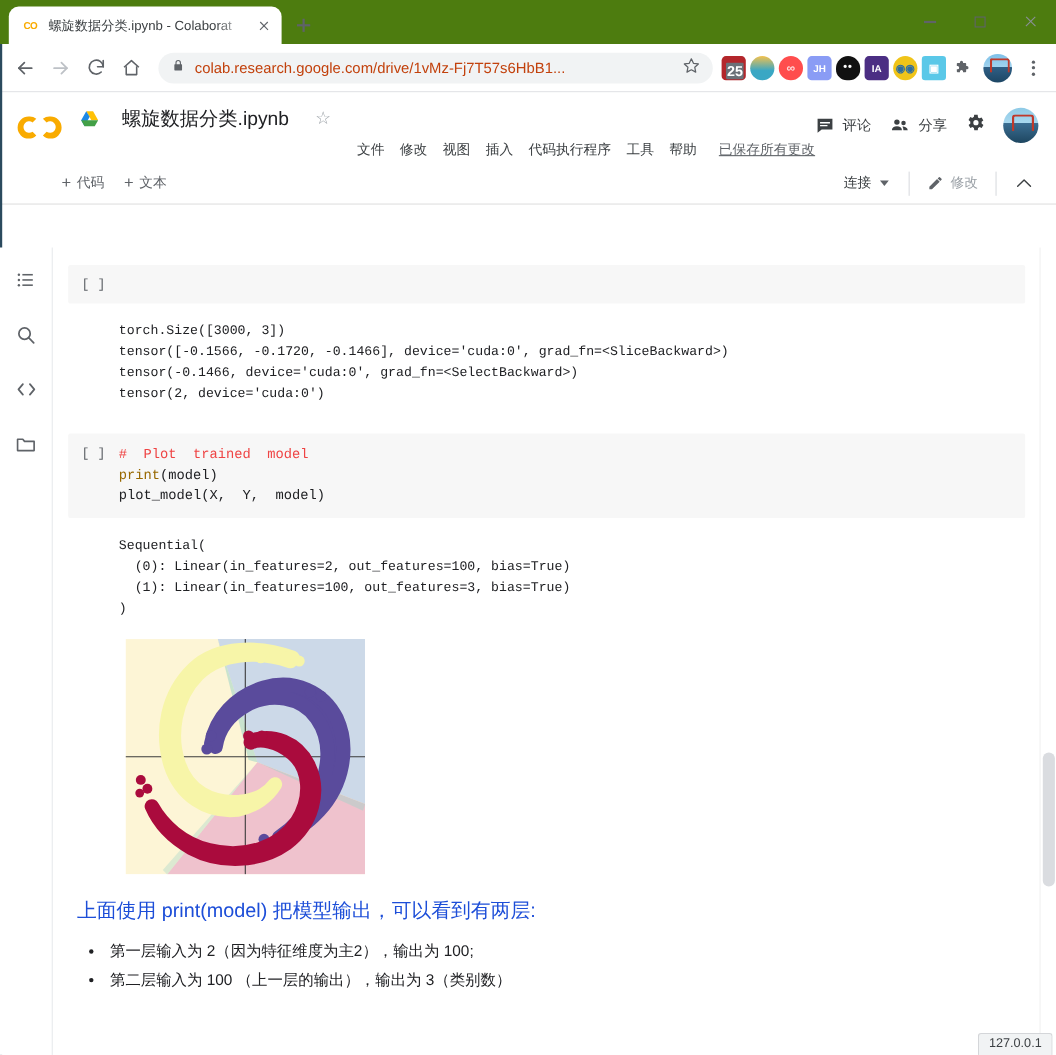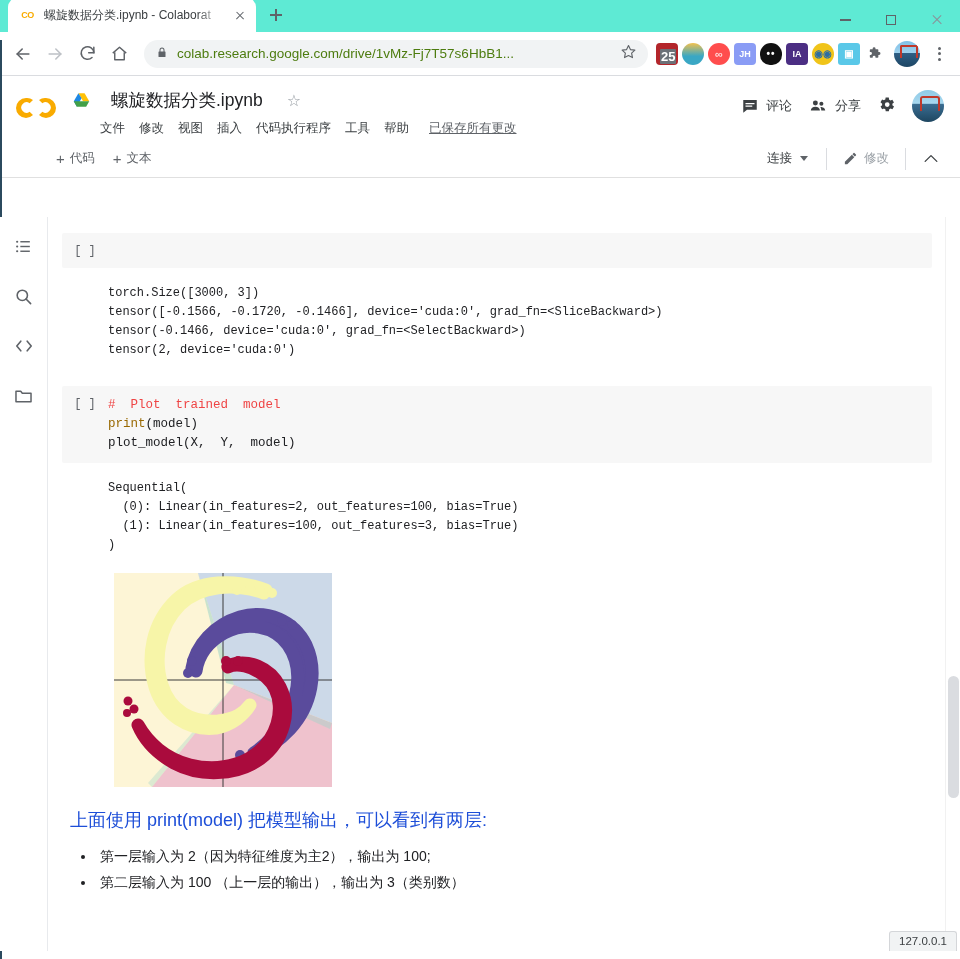--- a/index.html
+++ b/index.html
@@ -7,21 +7,21 @@
     width: 960px; height: 959px;
     font-family: "Liberation Sans", "DejaVu Sans", sans-serif;
     background: #ffffff;
     overflow: hidden;
   }
 
   
   .browser { width: 960px; height: 959px; position: relative; background:#fff; }
 
   .titlebar {
-    height: 32px; background: #5eead4; display: flex; align-items: flex-end;
+    height: 40px; background: #4d7c0f; display: flex; align-items: flex-end;
     position: relative; padding-left: 8px;
   }
   .tab {
     height: 34px; width: 248px; background:#fff;
     border-radius: 9px 9px 0 0; display:flex; align-items:center;
     padding: 0 8px 0 11px; gap: 8px; position: relative;
   }
   .tab-favicon {
     width:17px;height:17px; flex:0 0 17px; display:flex;align-items:center;justify-content:center;
     font-size:9px; font-weight:bold; color:#f9ab00; letter-spacing:-0.5px;
@@ -57,21 +57,21 @@
     padding: 0 8px; gap: 2px; border-bottom: 1px solid #dadce0;
   }
   .navbtn { width:30px;height:30px;display:flex;align-items:center;justify-content:center;
             color:#5f6368;cursor:pointer;flex:0 0 30px; }
   .navbtn svg { display:block; }
   .omnibox {
     flex:1; height:28px; background:#f1f3f4; border-radius:14px; display:flex;
     align-items:center; padding:0 10px 0 12px; margin:0 6px 0 8px; gap:9px; min-width:0;
   }
   .omnibox .lock { flex:0 0 12px; }
-  .url { flex:1; font-size:13.5px; color:#4d7c0f; white-space:nowrap; overflow:hidden; }
+  .url { flex:1; font-size:13.5px; color:#c2410c; white-space:nowrap; overflow:hidden; }
   .star { flex:0 0 18px; color:#5f6368; cursor:pointer; }
   .ext-row { display:flex; align-items:center; gap:4px; }
   .ext {
     width:22px;height:22px;border-radius:4px;display:flex;align-items:center;justify-content:center;
     font-size:9px;font-weight:bold;color:#fff;cursor:pointer;position:relative;overflow:hidden;
     font-family:"Liberation Sans",sans-serif;
   }
   .avatar-btn { width:26px;height:26px;border-radius:50%;margin-left:4px;cursor:pointer;
     background: linear-gradient(180deg,#7ec0e8 0%,#9fd2ee 45%,#2f5f86 46%,#1d4664 100%);
     position:relative; overflow:hidden; }
@@ -87,21 +87,21 @@
   .colab-logo {
     width: 72px; height:64px; display:flex; align-items:center; justify-content:center;
     font-size:28px; font-weight:700; color:#f9ab00; letter-spacing:-2px;
     font-family:"Liberation Sans",sans-serif;
   }
   .hdr-main { flex:1; padding-top:10px; }
   .title-row { display:flex; align-items:center; gap:20px; height:28px; }
   .drive-icon { width:19px;height:17px;flex:0 0 19px; }
   .nb-title { font-size:17.5px; color:#202124; font-family:"Liberation Sans",sans-serif; }
   .title-star { color:#9aa0a6; font-size:16px; cursor:pointer; margin-left:4px; }
-  .menu-row { display:flex; align-items:center; gap:14px; padding-left:28px; height:26px; margin-top:1px; }
+  .menu-row { display:flex; align-items:center; gap:14px; padding-left:28px; height:26px; margin-top:1px;justify-content:flex-end; }
   .menu-item { font-size:12.5px; color:#3c4043; cursor:pointer; white-space:nowrap; }
   .saved-note { font-size:12.5px; color:#5f6368; text-decoration: underline; cursor:pointer; margin-left:6px; }
 
   .hdr-right { display:flex; align-items:center; gap:16px; padding: 14px 16px 0 0; }
   .hdr-btn { display:flex; align-items:center; gap:7px; cursor:pointer; font-size:13px; color:#3c4043; }
   .gear { cursor:pointer; color:#3c4043; }
   .user-avatar { width:32px;height:32px;border-radius:50%;cursor:pointer;
     background:linear-gradient(180deg,#8ecae6 0%,#a8d8ef 42%,#3b6e93 43%,#1e4660 100%);
     position:relative;overflow:hidden;}
   .user-avatar::after{content:"";position:absolute;left:8px;top:6px;width:16px;height:13px;

